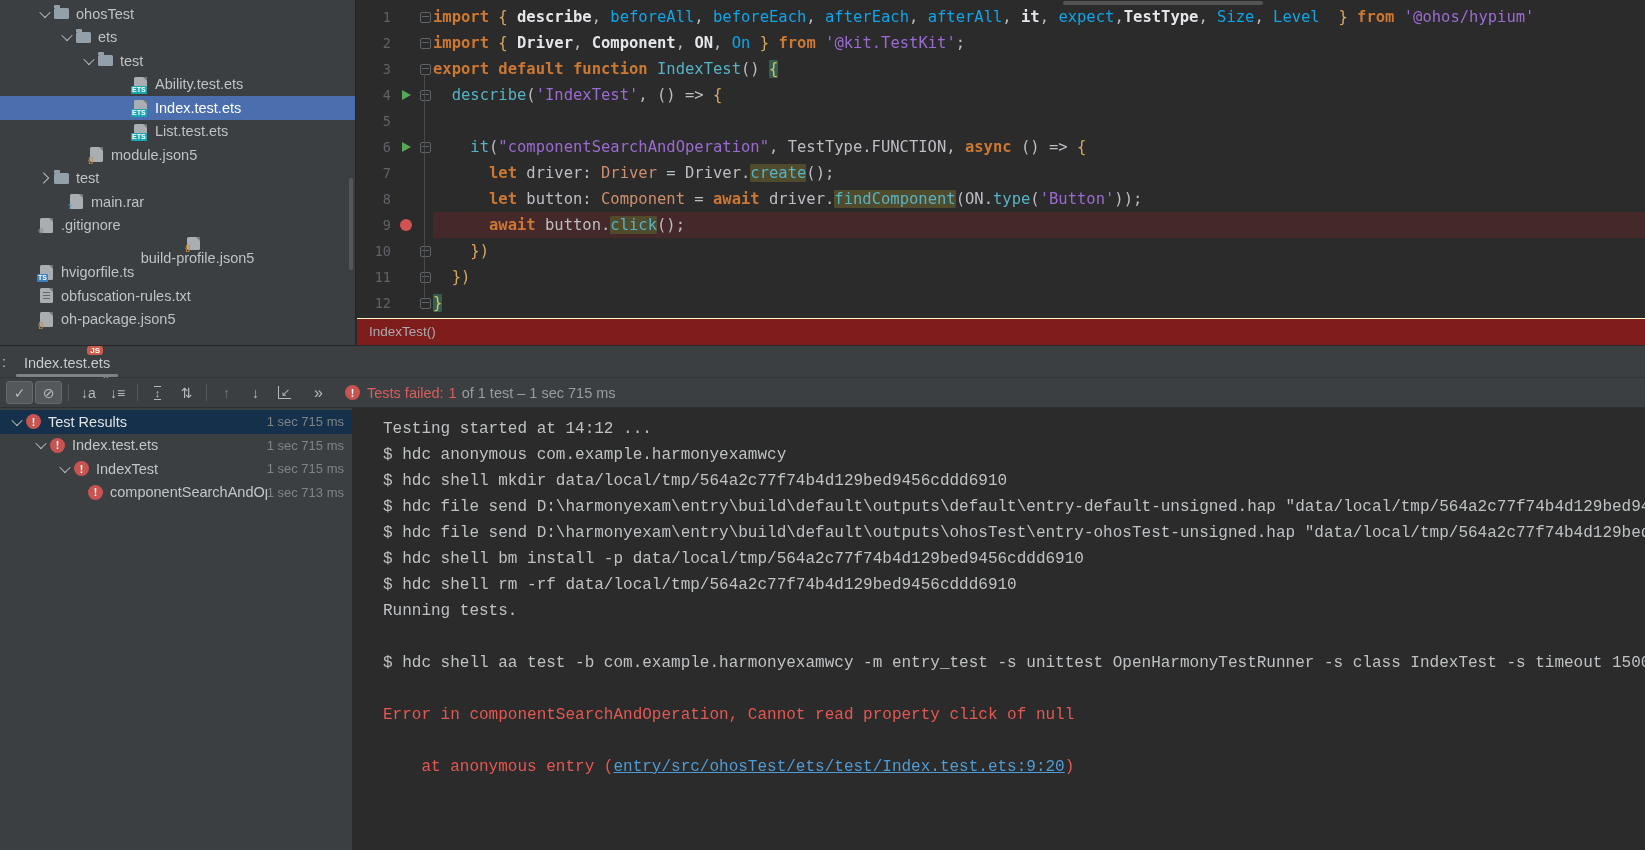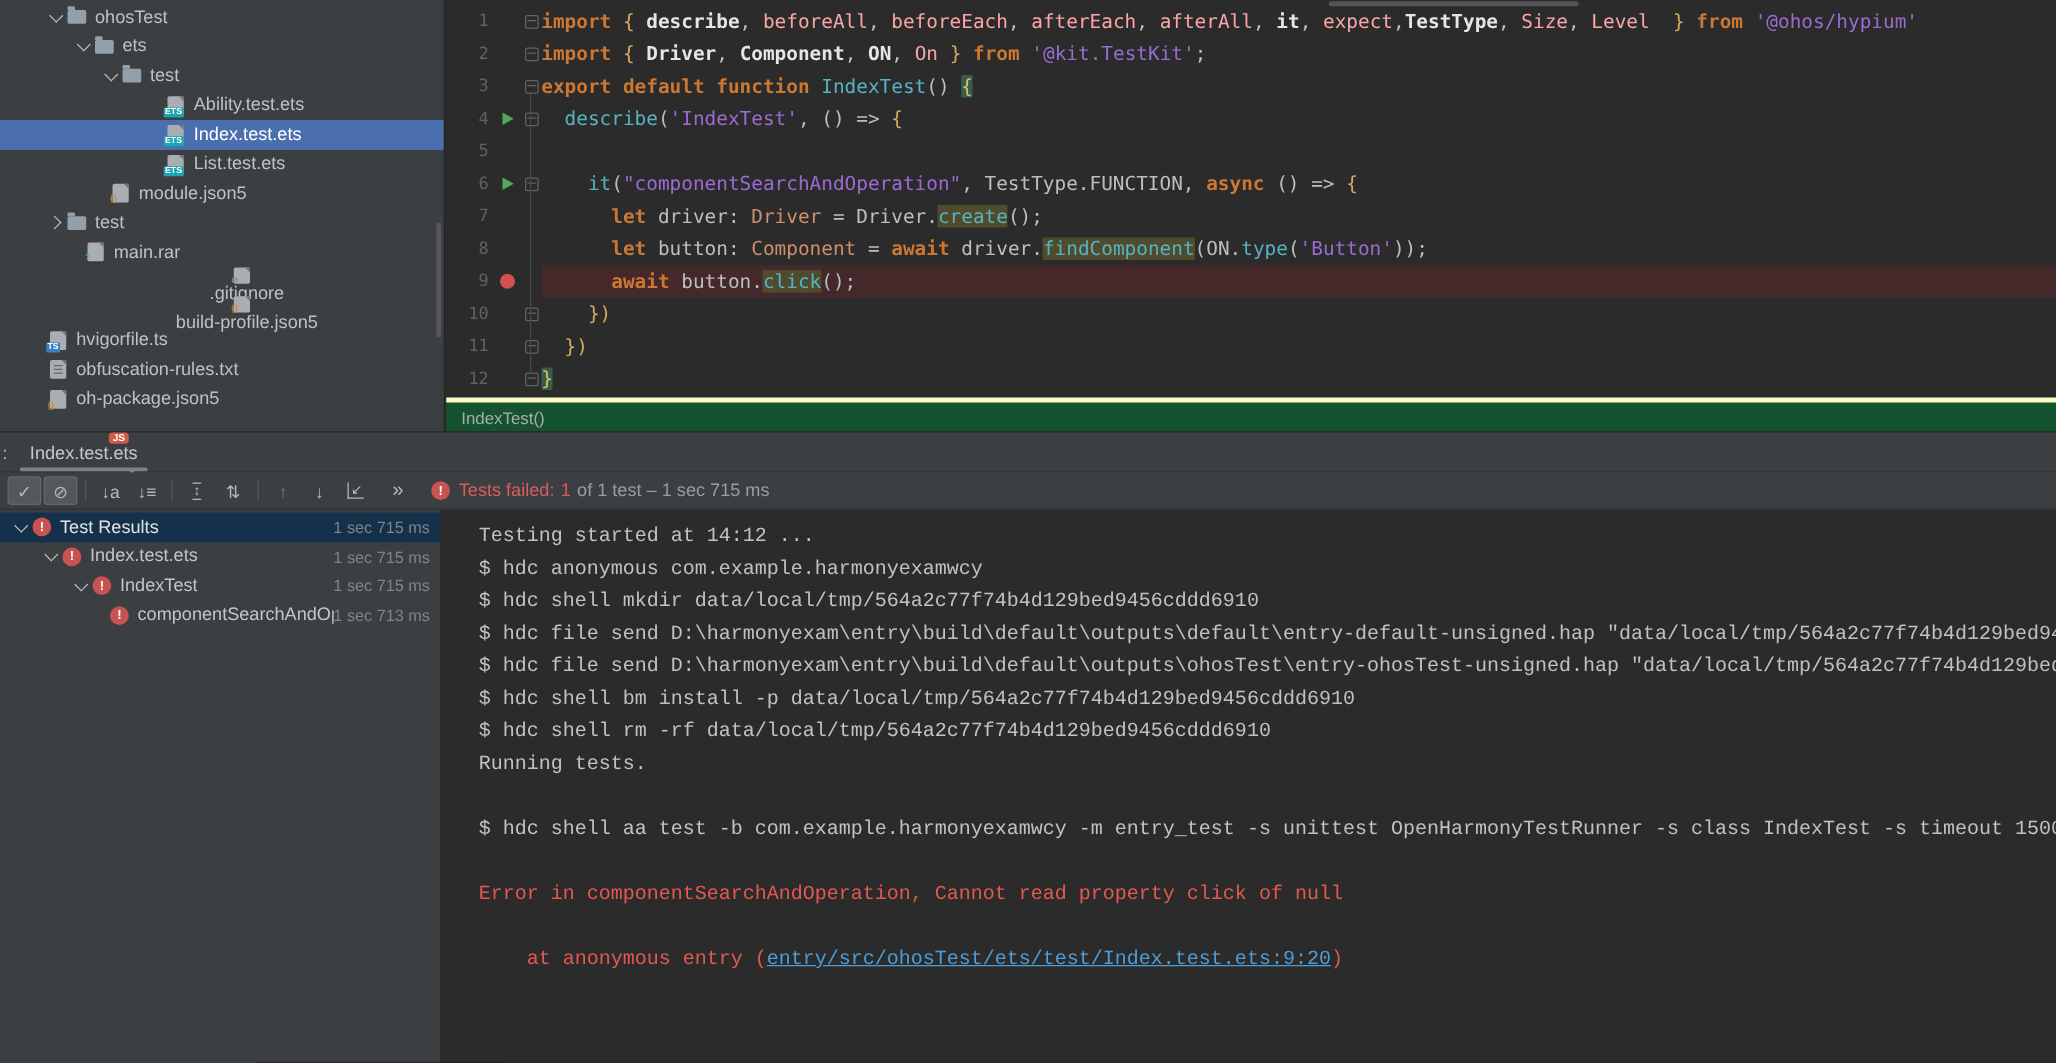--- a/index.html
+++ b/index.html
@@ -33,33 +33,33 @@
   .gico{flex:0 0 22px;display:flex;align-items:center;justify-content:center;}
   .gfold{flex:0 0 16px;display:flex;align-items:center;justify-content:center;}
   .run{width:0;height:0;border-left:9px solid var(--run-green,#57a65a);border-top:5.5px solid transparent;border-bottom:5.5px solid transparent;display:block;}
   .bp{width:12px;height:12px;border-radius:50%;background:#d25252;display:block;}
   .fmark{width:9px;height:9px;border:1px solid #606468;border-radius:2px;position:relative;display:block;}
   .fmark::after{content:"";position:absolute;left:1px;right:1px;top:3px;height:1px;background:#606468;}
   .ecode{flex:1;white-space:pre;overflow:hidden;color:#bcbec4;}
   .ecode.bpline{background:#45282a;}
   .tk-k{color:var(--keyword-orange,#cc7832);font-weight:bold;}
   .tk-p{color:#bcbec4;}
-  .tk-g{color:#fca5a5;margin-top:21px;}
+  .tk-g{color:#0ea5e9;margin-top:21px;}
   .tk-wb{color:#e4e6e9;font-weight:bold;}
   .tk-s{color:var(--string-purple,#9b6bd2);}
   .tk-f{color:var(--function-teal,#56b3c4);}
   .tk-t{color:var(--type-tan,#cf8e6d);}
   .tk-br{color:var(--brace-gold,#d7a85f);}
   .tk-hl{color:var(--function-teal,#56b3c4);background:#4f4b2c;border-radius:1px;}
   .tk-mb{color:#d7c35e;background:#355e51;border-radius:1px;}
   #scope-line{position:absolute;left:67px;top:74px;width:1px;height:226px;background:#474a4c;}
   #editor-scroll-top{position:absolute;left:1063px;top:1px;width:200px;height:4px;background:#606366;border-radius:2px;opacity:.75;}
 
-  #breadcrumb{position:absolute;left:357px;top:318px;width:1288px;height:27px;background:#14532d;
-       border-top:4px solid #fef9c3;line-height:26px;padding-left:12px;font-size:13.5px;color:#a9acae;box-sizing:border-box;}
+  #breadcrumb{position:absolute;left:357px;top:318px;width:1288px;height:27px;background:#7f1d1d;
+       border-top:1px solid #fef9c3;line-height:26px;padding-left:12px;font-size:13.5px;color:#a9acae;box-sizing:border-box;}
 
   
   #tabbar{position:absolute;left:0;top:345px;width:1645px;height:33px;background:var(--panel-bg,#3c3f41);
        border-top:1px solid #272727;border-bottom:1px solid #333537;display:flex;align-items:center;box-sizing:border-box;}
   .panel-prefix{margin-left:2px;font-size:14px;color:#bfc2c4;}
   .tab{display:flex;align-items:flex-end;margin-left:12px;height:100%;position:relative;padding:0 6px;flex-direction:column;}
   .tab-underline{position:absolute;left:-2px;right:-2px;bottom:0;height:3px;background:#7e8284;border-radius:1px;}
   .jsicon{width:16px;height:16px;border-radius:3px;background:#cf5b49;color:#fff;font-size:8px;font-weight:bold;
        display:flex;align-items:center;justify-content:center;margin-right:7px;}
   .tab-label{font-size:14.5px;color:#c7cacc;}
@@ -154,21 +154,21 @@
           </span>
           <span class="fold-ico"></span>
           <span class="tlabel">test</span>
         </div>
         <div class="trow" style="padding-left: 70px;">
           <span class="ficon">
             <span class="fbadge" style="color: rgb(78, 167, 224);">?</span>
           </span>
           <span class="tlabel">main.rar</span>
         </div>
-        <div class="trow" style="padding-left: 40px; flex-direction: column;">
+        <div class="trow" style="padding-left: 40px;">
           <span class="ficon">
             <span class="fbadge" style="color: rgb(138, 144, 148);">⊘</span>
           </span>
           <span class="tlabel">.gitignore</span>
         </div>
         <div class="trow" style="padding-left: 40px; flex-direction: column;">
           <span class="ficon">
             <span class="fbadge" style="color: rgb(199, 135, 62);">{}</span>
           </span>
           <span class="tlabel">build-profile.json5</span>

